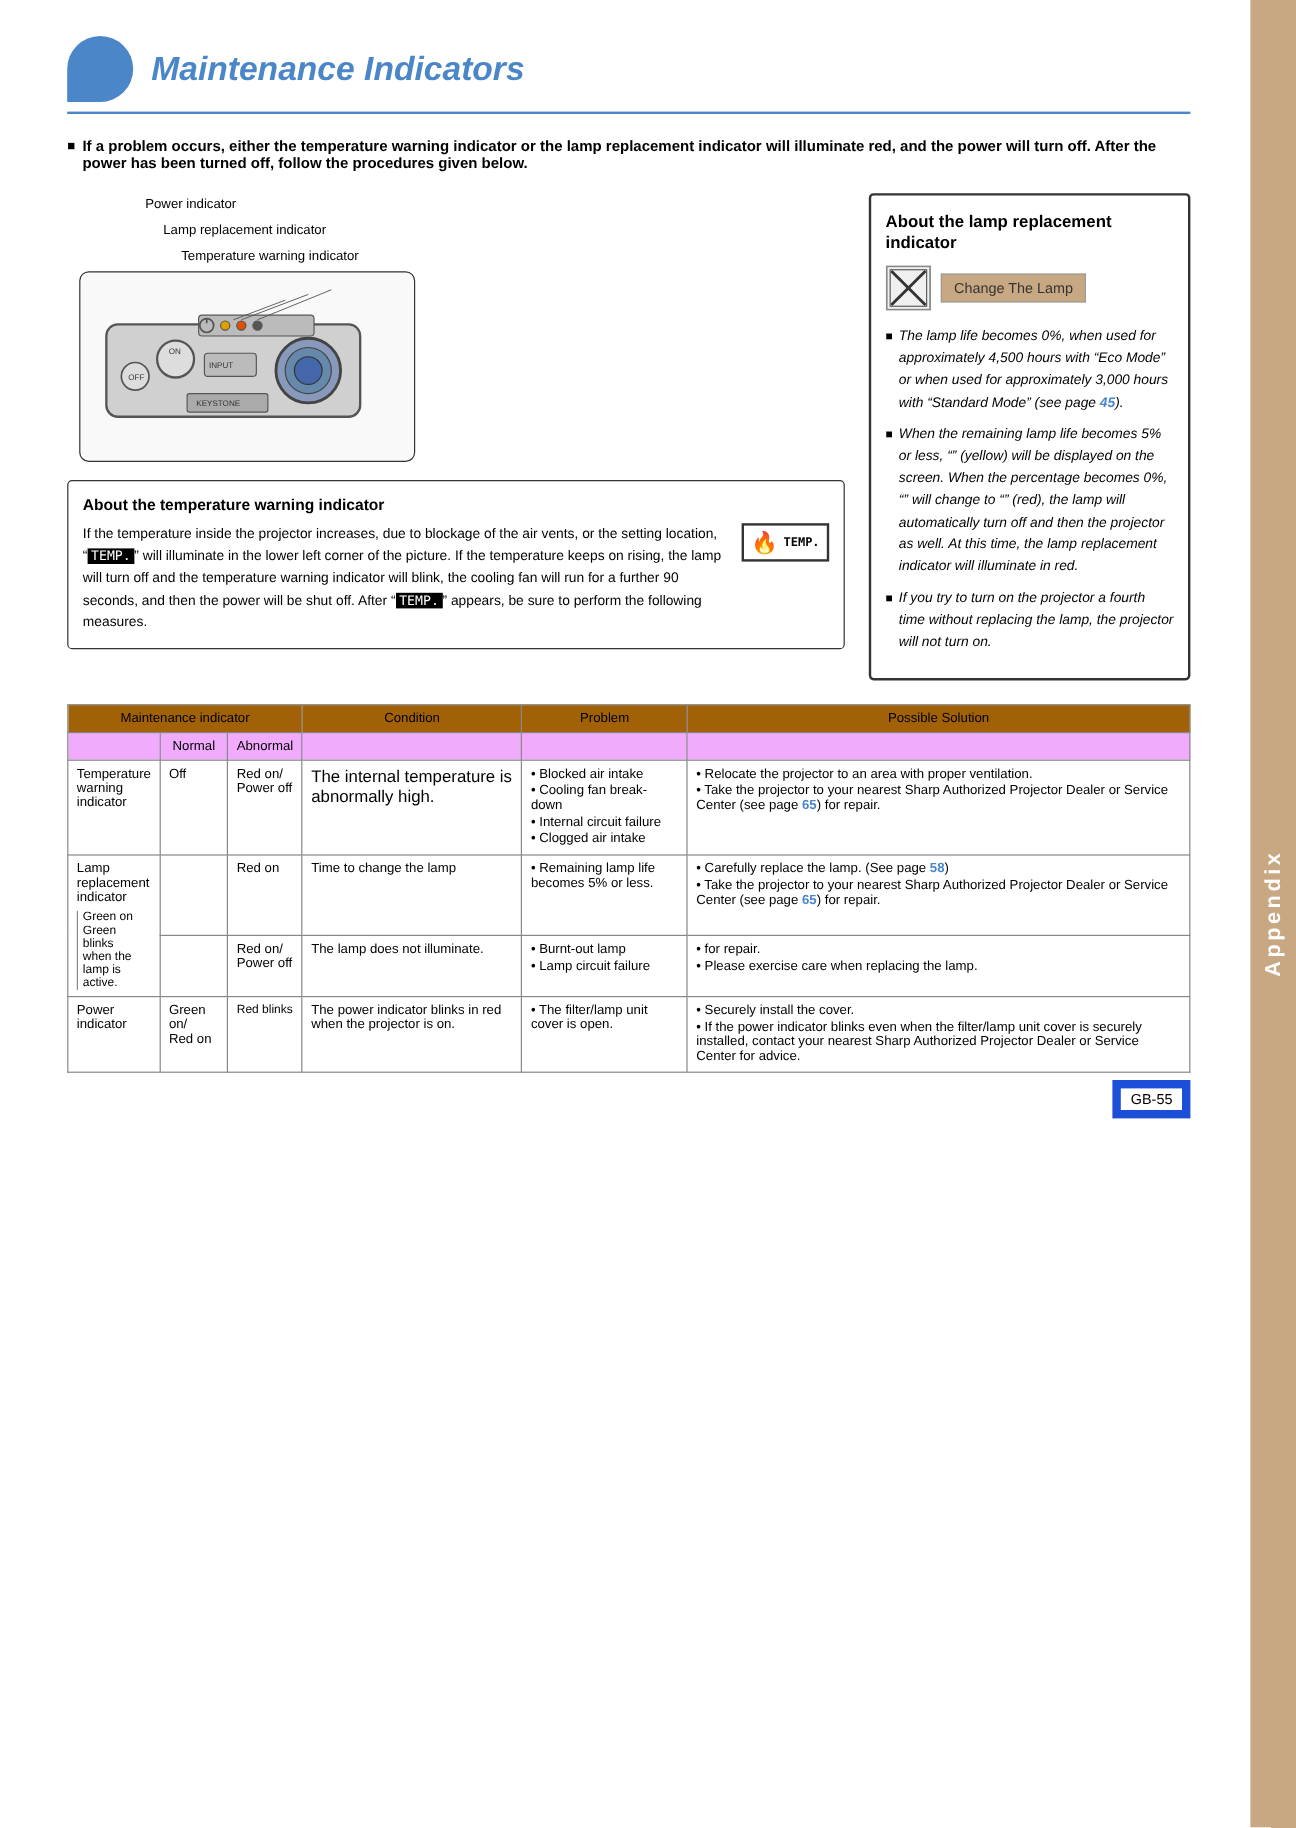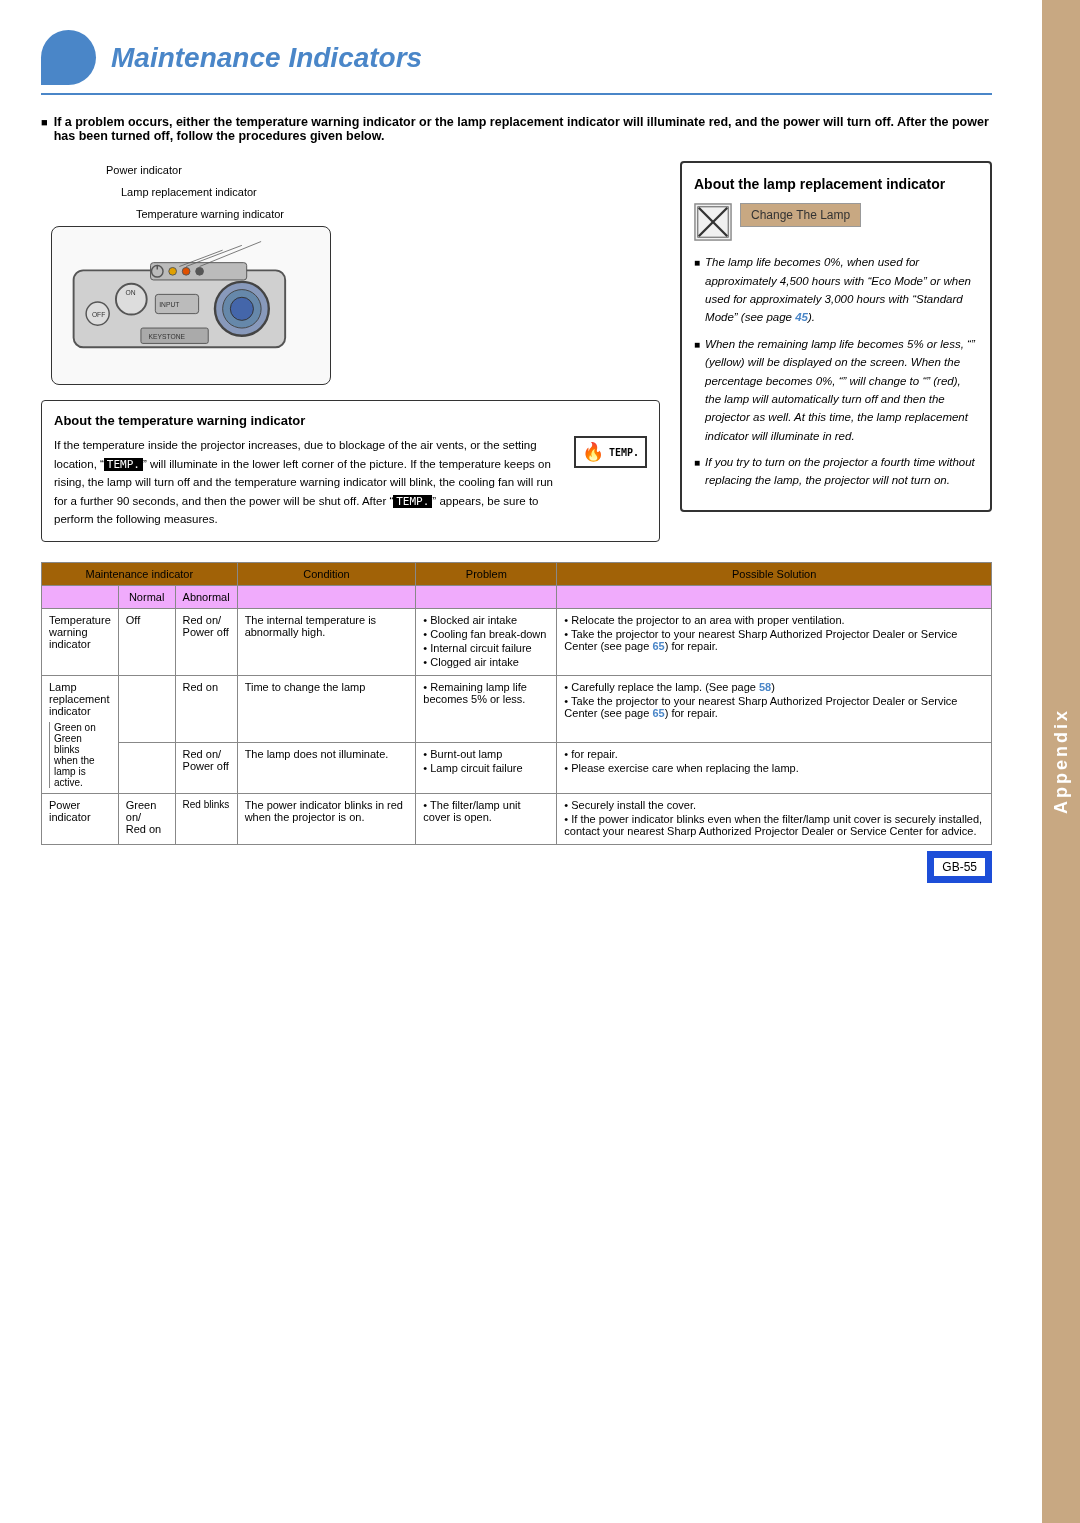--- a/index.html
+++ b/index.html
@@ -37,21 +37,21 @@
       writing-mode: vertical-rl;
       transform: rotate(180deg);
       font-size: 18px;
       font-weight: bold;
       color: #fff;
       letter-spacing: 3px;
     }
 
     .main-content {
       flex: 1;
-      padding: 30px 50px 30px 41px;
+      padding: 30px 50px 30px 56px;
       margin-right: 38px;
     }
 
     
     .page-header {
       border-bottom: 2px solid #4a86c8;
       padding-bottom: 8px;
       margin-bottom: 20px;
       display: flex;
       align-items: center;
@@ -102,21 +102,21 @@
       display: flex;
       gap: 20px;
       margin-bottom: 20px;
     }
 
     .left-col {
       flex: 1;
     }
 
     .right-col {
-      width: 312px;
+      width: 268px;
       flex-shrink: 0;
     }
 
     
     .diagram-section {
       margin-bottom: 15px;
     }
 
     .diagram-box {
       border: 1.5px solid #333;
@@ -189,21 +189,21 @@
     .about-lamp-title {
       font-weight: bold;
       font-size: 14px;
       margin-bottom: 10px;
       line-height: 1.3;
     }
 
     
     .lamp-indicator {
       display: flex;
-      align-items: flex-start;
+      align-items: center;
       gap: 8px;
       margin-bottom: 12px;
     }
 
     .lamp-icon-svg {
       width: 38px;
       height: 38px;
     }
 
     .lamp-change-btn {
@@ -486,21 +486,21 @@
             <th class="col-problem"></th>
             <th class="col-solution"></th>
           </tr>
         </thead>
         <tbody>
 
           <tr>
             <td style="font-size:11px; white-space:nowrap;">Temperature<br>warning<br>indicator</td>
             <td class="normal-cell" style="font-size:11px;">Off</td>
             <td class="abnormal-cell" style="font-size:11px;">Red on/<br>Power off</td>
-            <td style="font-size:11px;margin-left:24px;">The internal temperature is abnormally high.</td>
+            <td style="font-size:14px;margin-left:24px;">The internal temperature is abnormally high.</td>
             <td>
               <ul class="bullet-list">
                 <li>Blocked air intake</li>
                 <li>Cooling fan break-down</li>
                 <li>Internal circuit failure</li>
                 <li>Clogged air intake</li>
               </ul>
             </td>
             <td>
               <ul class="sol-list">

